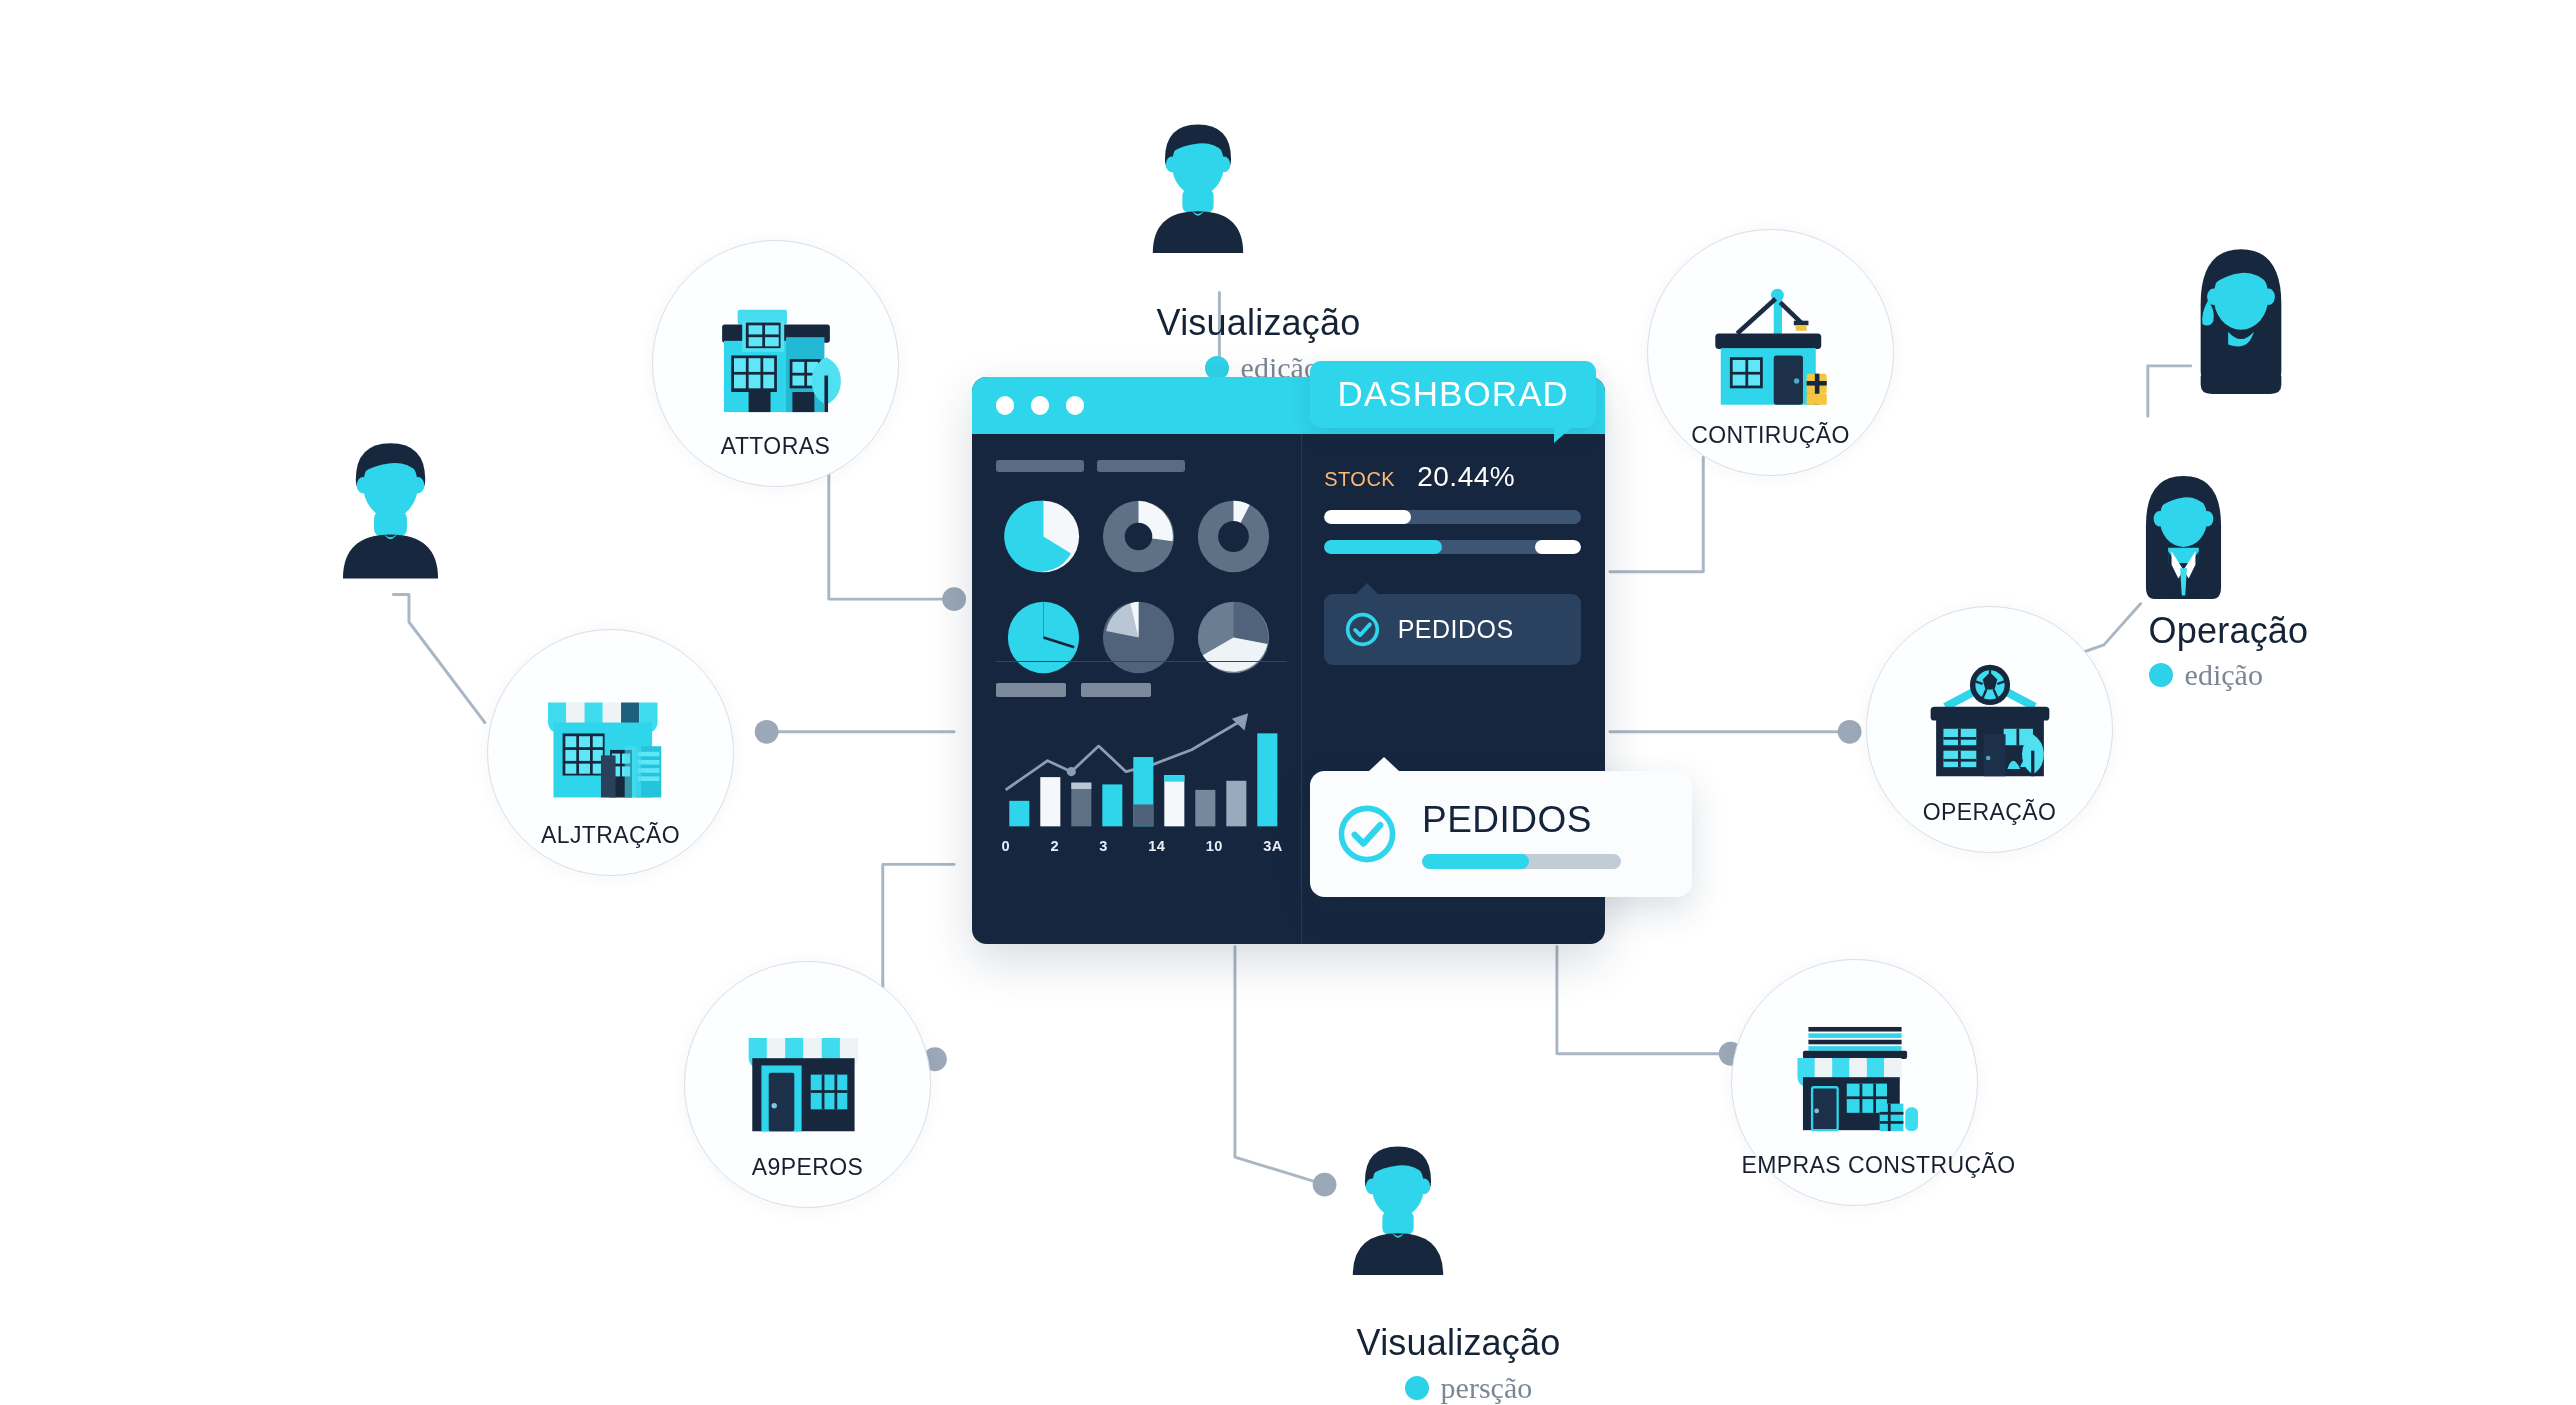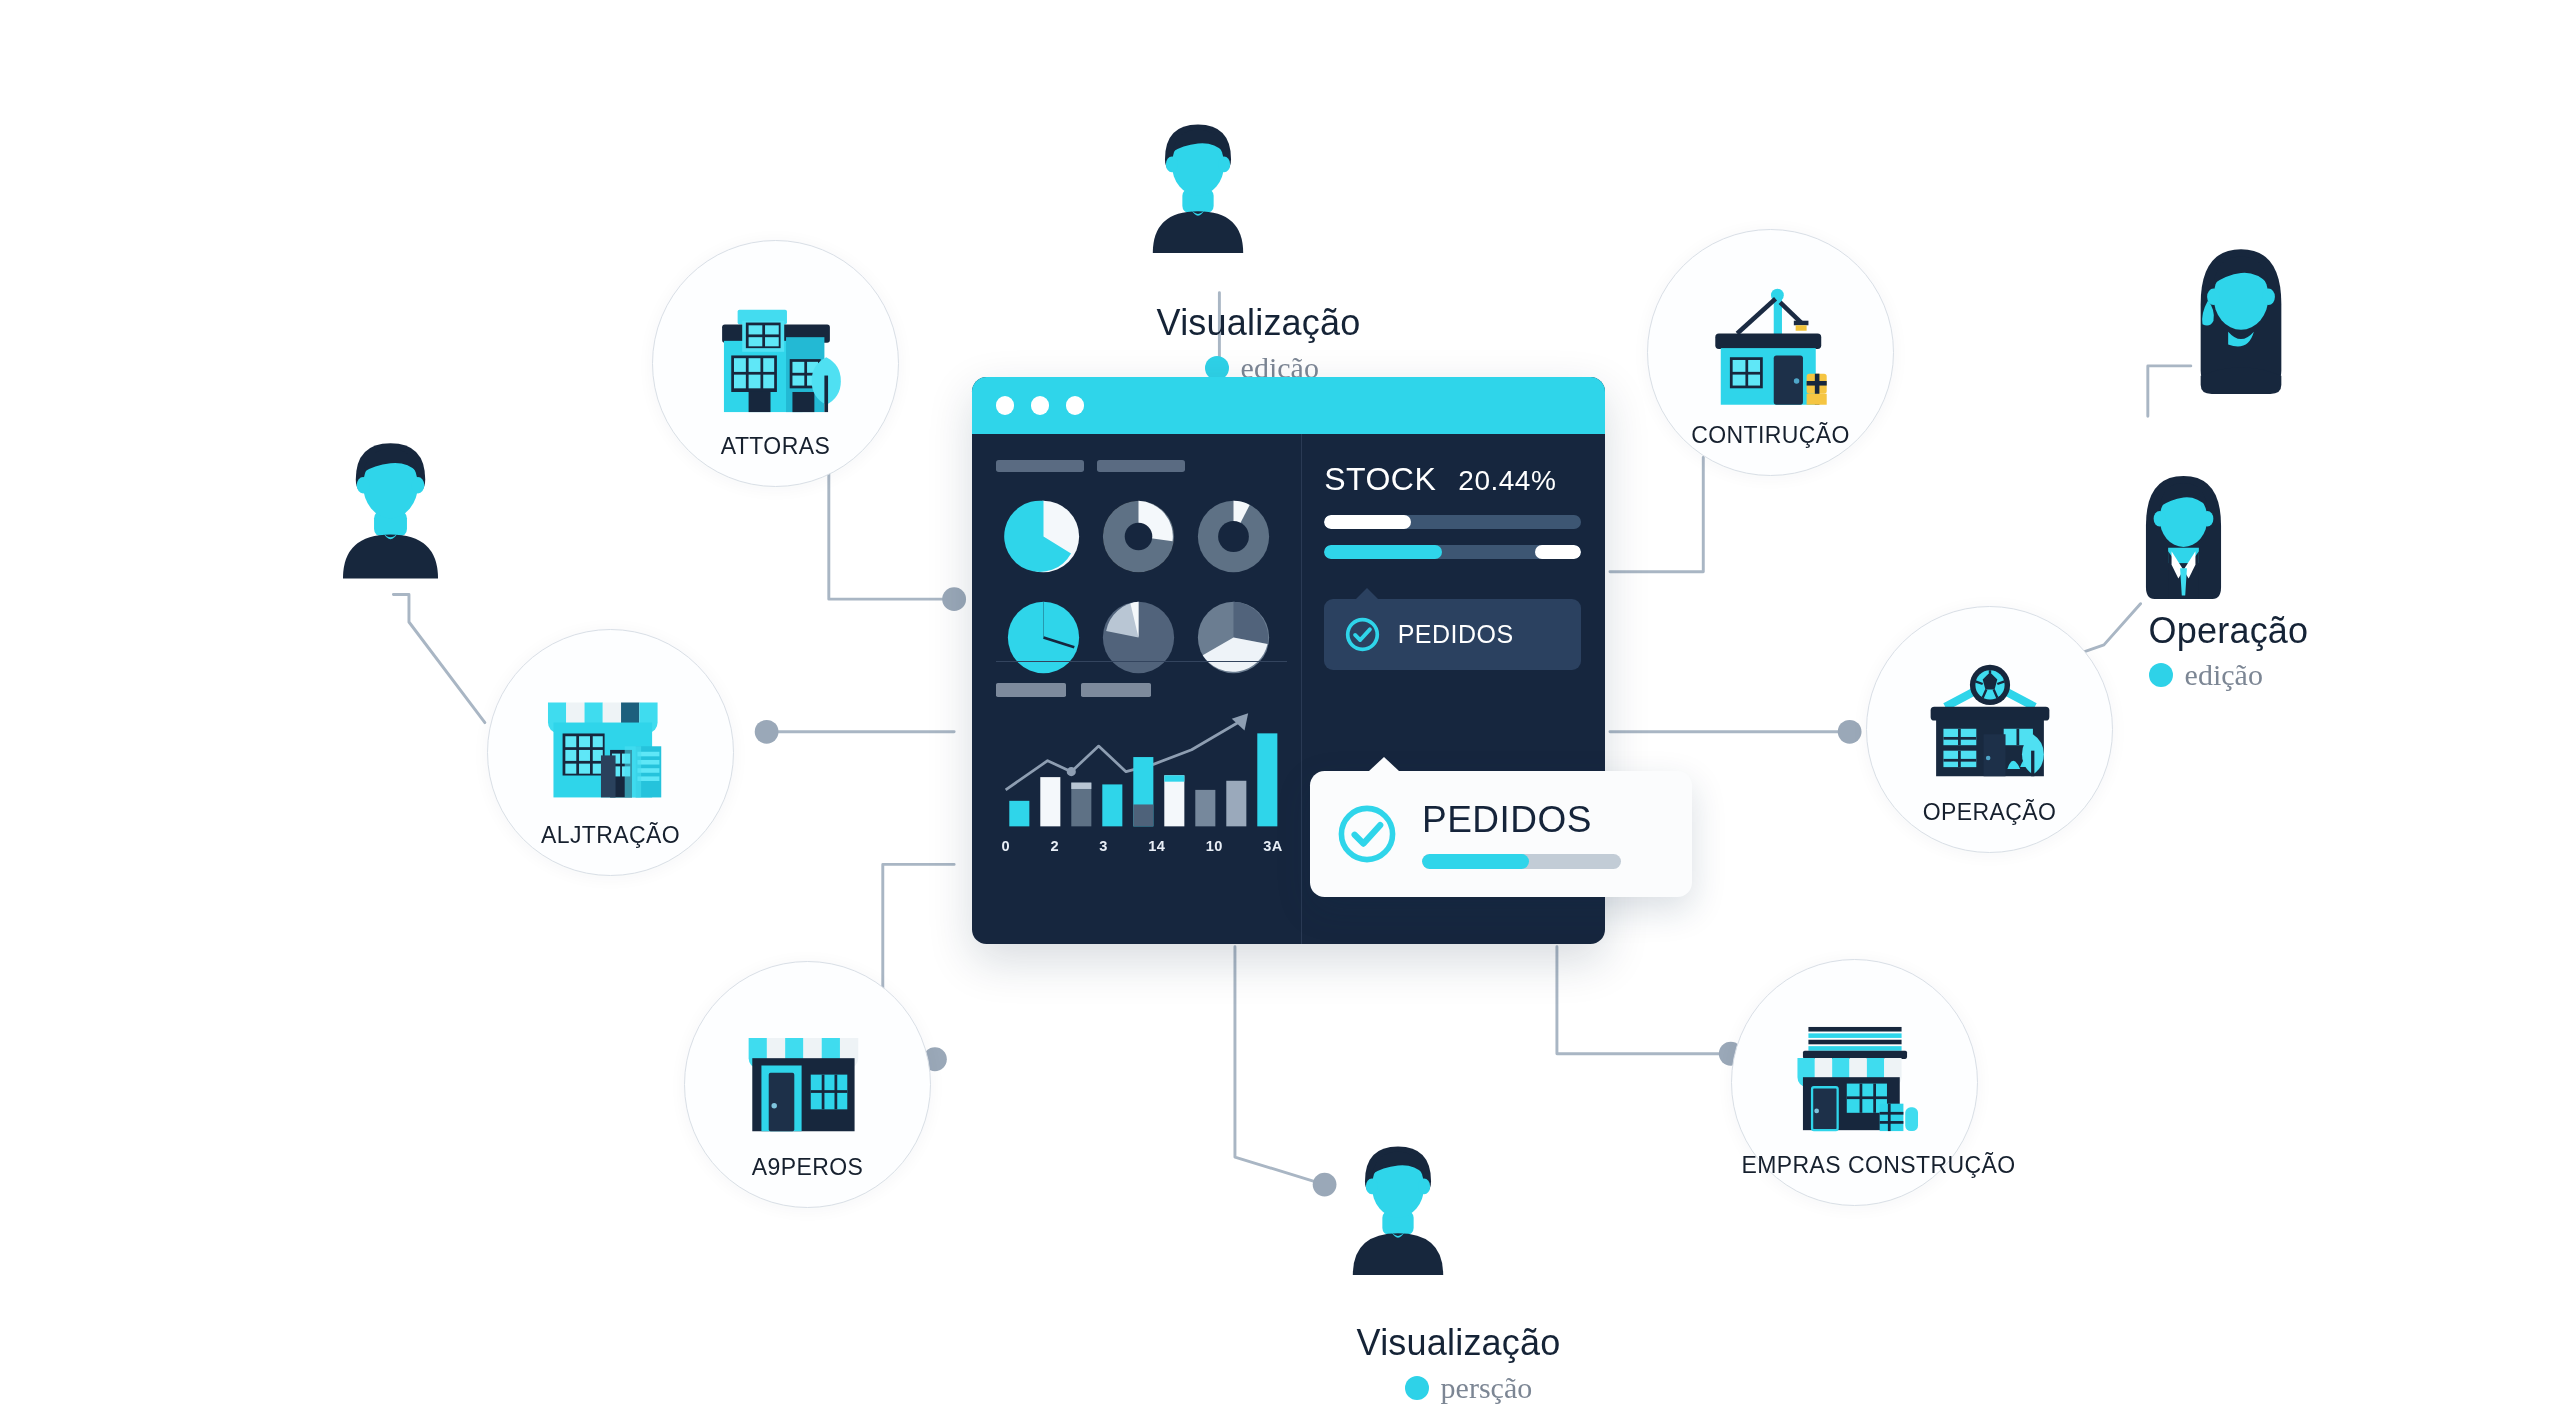--- a/index.html
+++ b/index.html
@@ -78,21 +78,21 @@
   .pies { display:grid; grid-template-columns: repeat(3,1fr); row-gap: 20px; justify-items:center; }
   .divider { position:absolute; left:24px; right:14.6px; height:1.4px; background:#33445e; }
 
   .bars-legend { display:flex; gap:14.6px; margin-bottom:9.1px; }
   .bars-legend div { height:13.7px; width:70px; border-radius:1.8px; background:#7d8a9c; }
 
   .axis { display:flex; justify-content:space-between; padding:0 5.5px; margin-top:5.5px; }
   .axis span { font-size:14.6px; color:#e8eef6; font-weight:700; letter-spacing:0.5px; }
 
   .stock-row { display:flex; align-items:baseline; gap:22px; }
-  .stock-lbl { font-size: 32px; color:#ffffff; letter-spacing:0.5px; }
+  .stock-lbl { font-size: 20px; color:#fdba74; letter-spacing:0.5px; }
   .stock-val { font-size: 28px; color:#ffffff; letter-spacing:0.5px; }
   .pbar { height: 13.7px; border-radius: 7.3px; background:#3d5673; margin-top: 16.5px; position:relative; overflow:hidden; }
   .pbar i { position:absolute; top:0; bottom:0; display:block; border-radius:7.3px; }
 
   .pedidos-inner {
     margin-top: 40px; position:relative;
     background:#2b4160; border-radius: 9.1px;
     height: 71px; display:flex; align-items:center; gap:16.5px; padding-left: 20px;
   }
   .pedidos-inner .notch {
@@ -544,20 +544,24 @@
           <svg width="37" height="37" viewBox="0 0 40 40">
             <circle cx="20" cy="20" r="16" fill="none" stroke="#2fd5ea" stroke-width="4"></circle>
             <path d="M12 20.5 L17.5 26 L28 14.5" fill="none" stroke="#2fd5ea" stroke-width="4.2" stroke-linecap="round" stroke-linejoin="round"></path>
           </svg>
           <span class="txt">PEDIDOS</span>
         </div>
       </div>
     </div>
   </div>
 
+  <div id="dashtab">
+    <span class="t">DASHBORAD</span>
+    <span class="tail"></span>
+  </div>
 
   <div id="pedcard">
     <span class="notch"></span>
     <svg width="66" height="66" viewBox="0 0 40 40">
       <circle cx="20" cy="20" r="15.5" fill="none" stroke="#2fd5ea" stroke-width="3.4"></circle>
       <path d="M12.5 20.5 L17.8 25.8 L28 14.6" fill="none" stroke="#2fd5ea" stroke-width="3.8" stroke-linecap="round" stroke-linejoin="round"></path>
     </svg>
     <div>
       <div class="ptitle">PEDIDOS</div>
       <div class="pbar2">

